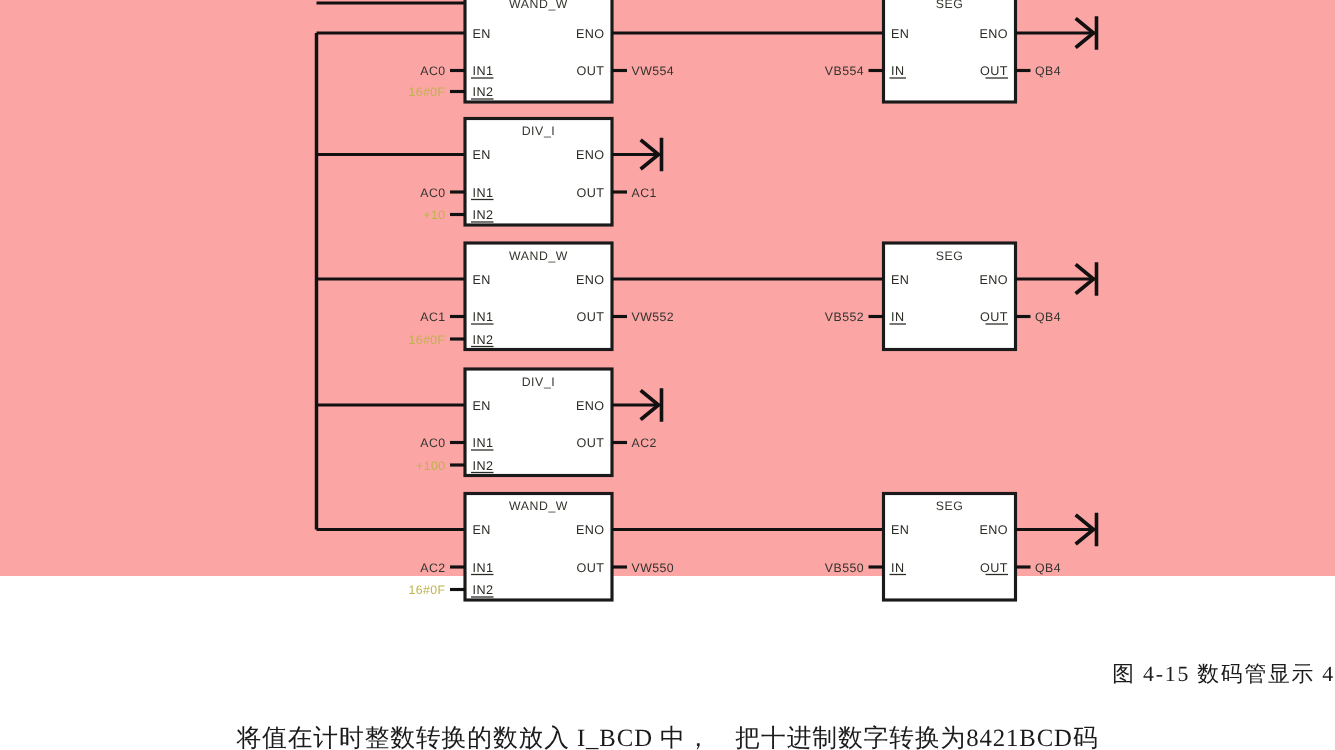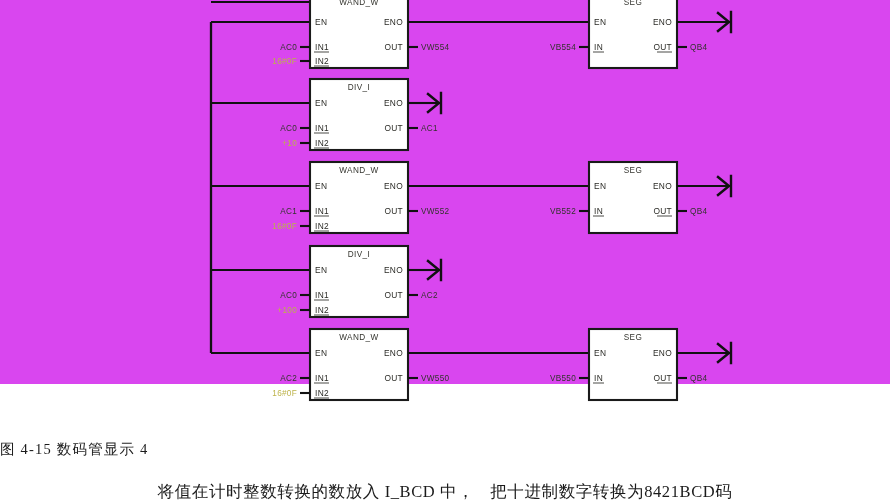--- a/index.html
+++ b/index.html
@@ -10,21 +10,21 @@
   body {
     width: 890px;
     height: 500px;
     overflow: hidden;
     font-family: "Liberation Serif", serif;
   }
   #page {
     position: relative;
     width: 890px;
     height: 384px;
-    background: #d946ef;
+    background: #fca5a5;
   }
   #ladder-svg {
     position: absolute;
     left: 0;
     top: 0;
     width: 890px;
     height: 440px;
     display: block;
   }
   .blk-rect {
@@ -95,21 +95,21 @@
   }
   .underline-pin {
     stroke: #2b2b26;
     stroke-width: 0.85;
   }
   .caption {
     position: absolute;
     left: 0;
     top: 440px;
     width: 890px;
-    text-align: left;
+    text-align: right;
     font-family: "Liberation Serif", serif;
     font-size: 14.5px;
     color: #1b1b1b;
     letter-spacing: 1.2px;
     white-space: nowrap;
   }
   .body-line {
     position: absolute;
     left: 0;
     top: 481px;

